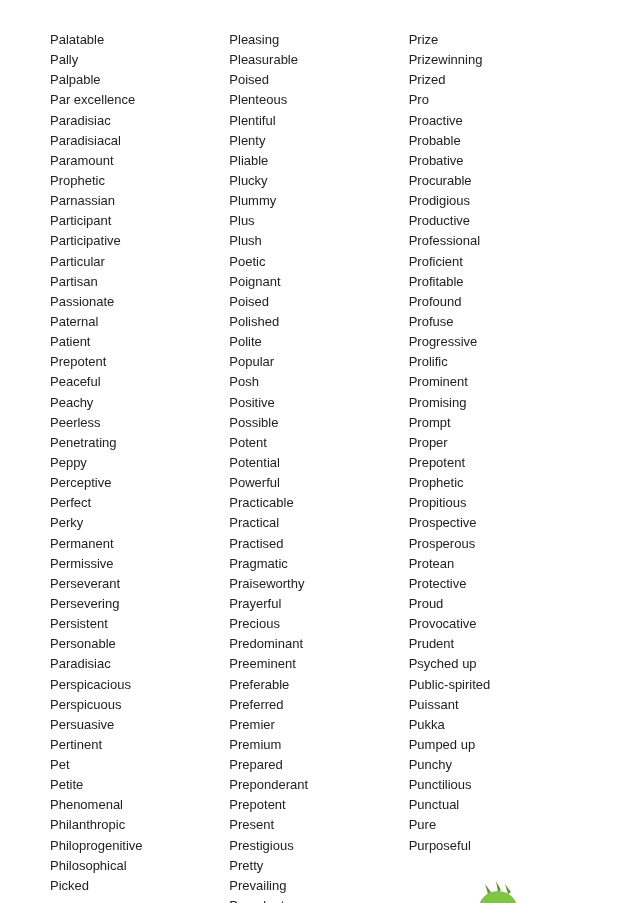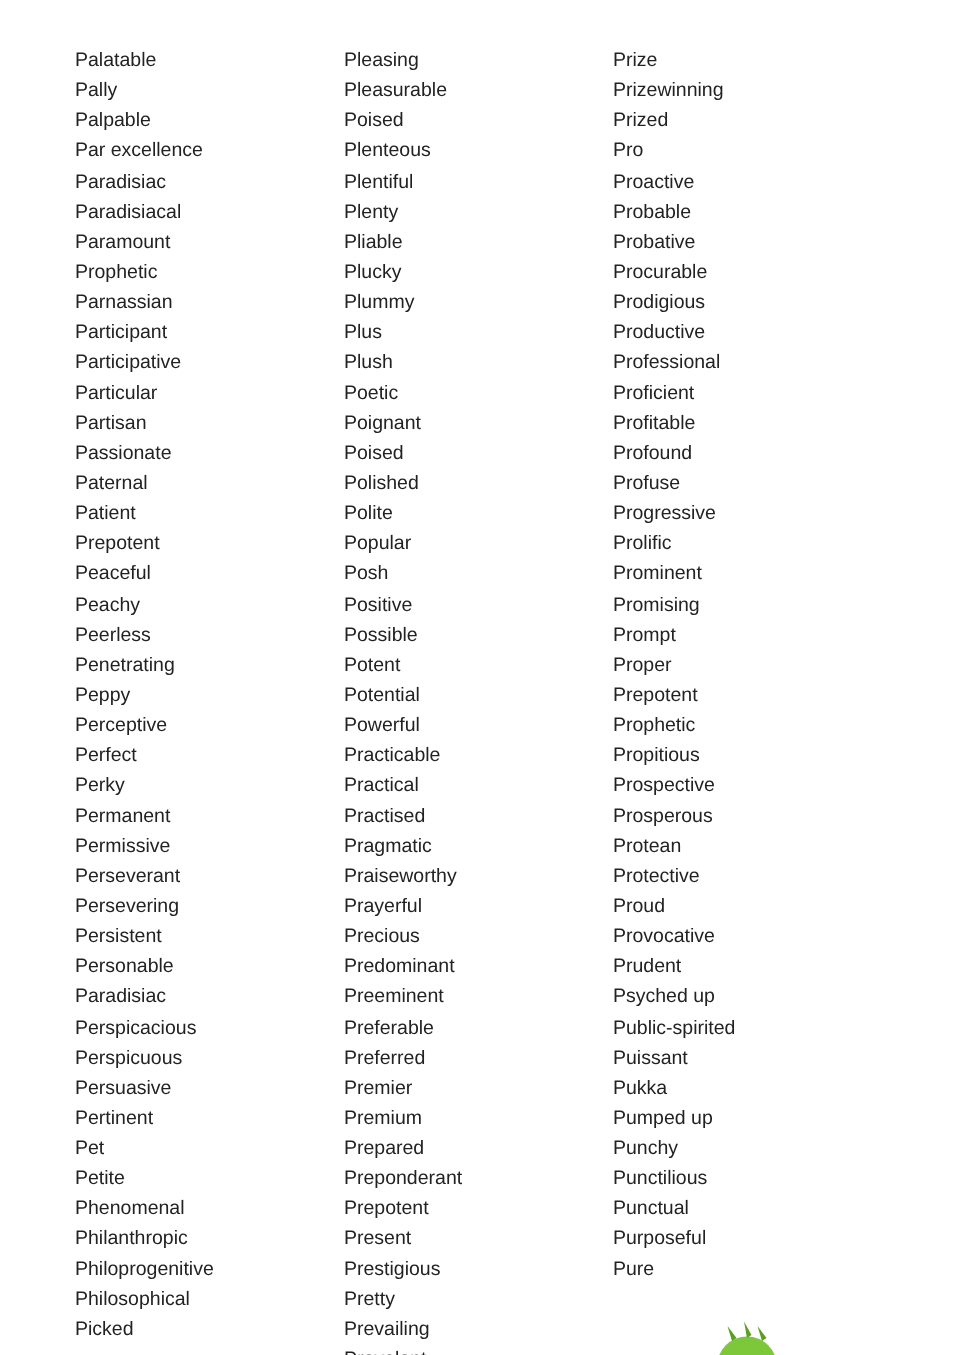--- a/index.html
+++ b/index.html
@@ -173,22 +173,22 @@
         <div class="word">Provocative</div>
         <div class="word">Prudent</div>
         <div class="word">Psyched up</div>
         <div class="word">Public-spirited</div>
         <div class="word">Puissant</div>
         <div class="word">Pukka</div>
         <div class="word">Pumped up</div>
         <div class="word">Punchy</div>
         <div class="word">Punctilious</div>
         <div class="word">Punctual</div>
+        <div class="word">Pure</div>
         <div class="word">Purposeful</div>
-        <div class="word">Pure</div>
         <div class="mascot-area">
         <div style="margin-top:12px; text-align:center;">
           <svg width="90" height="90" viewBox="0 0 90 90" xmlns="http://www.w3.org/2000/svg">
 
             <ellipse cx="45" cy="58" rx="25" ry="22" fill="#7dc83a"></ellipse>
 
             <circle cx="45" cy="35" r="20" fill="#7dc83a"></circle>
 
             <polygon points="35,18 32,8 38,16" fill="#5aa020"></polygon>
             <polygon points="45,16 43,5 48,14" fill="#5aa020"></polygon>

